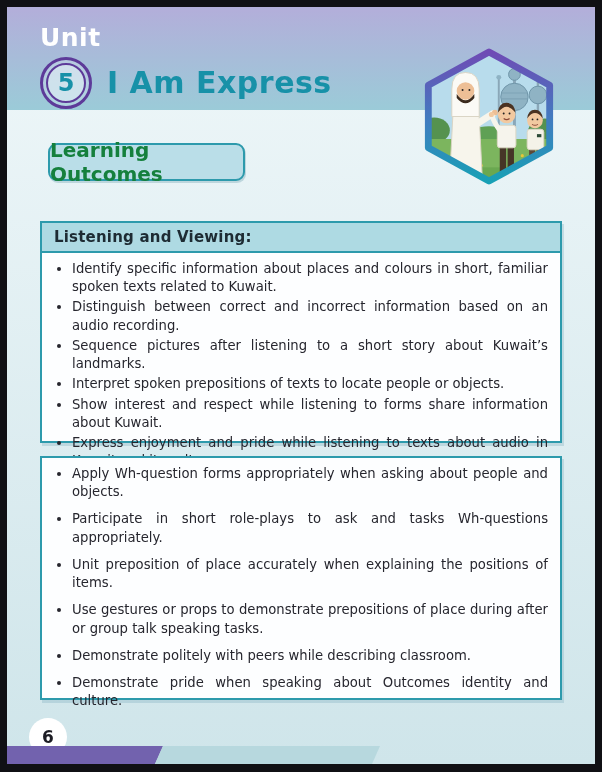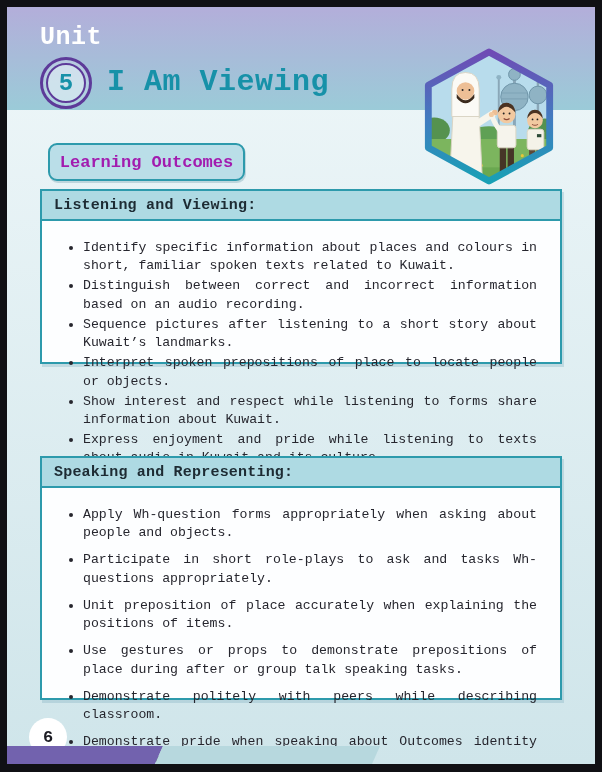--- a/index.html
+++ b/index.html
@@ -6,21 +6,20 @@
   body{
     width:602px;height:772px;position:relative;
     font-family:"DejaVu Sans","Liberation Sans",sans-serif;
     background:var(--frame-black,#101014);
     overflow:hidden;
   }
   .page{
     position:absolute;left:7px;top:7px;width:588px;height:757px;
     background:linear-gradient(180deg,var(--page-gradient-top) 0%,var(--page-gradient-bottom) 100%);
     overflow:hidden;
-    font-family:Liberation Mono, monospace;
   }
   
   .header{
     position:absolute;left:0;top:0;right:0;height:103px;
     background:linear-gradient(180deg,var(--header-gradient-top) 0%,var(--header-gradient-bottom) 100%);
   }
   .unit-label{
     position:absolute;left:33px;top:16px;
     font-size:25px;font-weight:bold;color:#ffffff;letter-spacing:.5px;
   }
@@ -40,39 +39,39 @@
   .page-title{
     position:absolute;left:100px;top:58px;
     font-size:30px;font-weight:bold;color:var(--title-teal);letter-spacing:.5px;
   }
   .hexagon{position:absolute;left:413px;top:41px;width:138px;height:137px;}
   
   .lo-btn{
     position:absolute;left:41px;top:136px;width:197px;height:38px;box-sizing:border-box;
     background:var(--button-bg);border:2px solid var(--accent-teal);border-radius:9px;
     display:flex;align-items:center;justify-content:center;
-    font-size:17px;font-weight:bold;color:#a21caf;
+    font-size:20px;font-weight:bold;color:#15803d;
     box-shadow:1px 2px 0 rgba(110,160,175,.35);
   }
   
   .section{
     position:absolute;left:33px;width:522px;box-sizing:border-box;
     border:2px solid var(--accent-teal);background:#fdfeff;
     box-shadow:2px 3px 0 rgba(120,170,185,.3);
   }
-  .section-1{top:182px;height:175px;}
+  .section-1{top:214px;height:222px;}
   .section-2{top:449px;height:244px;}
   .section-header{
     height:30px;background:var(--section-header-bg);
     border-bottom:2px solid var(--accent-teal);
     display:flex;align-items:center;padding-left:12px;box-sizing:border-box;
     font-size:15px;font-weight:bold;color:#1d2b33;letter-spacing:.2px;
   }
   .section-body{padding:7px 12px 4px 8px;}
-  .section-body ul{margin:11px;padding:0 0 0 22px;}
+  .section-body ul{margin:0;padding:0 0 0 22px;}
   .section-body li{
     font-size:13.2px;line-height:1.38;color:#26262e;
     text-align:justify;margin:0 0 2px 0;
   }
   .section-2 .section-body li{margin-bottom:9px;}
   
   .page-number-circle{
     position:absolute;left:22px;top:711px;width:38px;height:38px;border-radius:50%;
     background:#ffffff;display:flex;align-items:center;justify-content:center;
     font-size:17px;font-weight:bold;color:#1c1c24;z-index:1;
@@ -89,21 +88,21 @@
   <div class="header">
     <div class="unit-label">Unit</div>
   </div>
 
   <div class="badge-outer">
     <div class="badge-inner">
       <span>5</span>
     </div>
   </div>
 
-  <div class="page-title">I Am Viewing</div>
+  <div class="page-title">I Am Express</div>
 
   <div class="hexagon">
     <svg width="138" height="137" viewBox="0 0 140 140">
       <defs>
         <linearGradient id="hexBorder" x1="0" y1="0" x2="0" y2="1">
           <stop offset="0" stop-color="#6f4bb5"></stop>
           <stop offset="0.55" stop-color="#3f7ec0"></stop>
           <stop offset="1" stop-color="#18a0b5"></stop>
         </linearGradient>
         <clipPath id="hexClip">
@@ -174,29 +173,28 @@
 
   <div class="lo-btn">Learning Outcomes</div>
 
   <div class="section section-1">
     <div class="section-header">Listening and Viewing:</div>
     <div class="section-body">
       <ul>
           <li class="outcome">Identify specific information about places and colours in short, familiar spoken texts related to Kuwait.</li>
           <li class="outcome">Distinguish between correct and incorrect information based on an audio recording.</li>
           <li class="outcome">Sequence pictures after listening to a short story about Kuwait’s landmarks.</li>
-          <li class="outcome">Interpret spoken prepositions of place to locate people or objects.</li>
+          <li class="outcome">Interpret spoken prepositions of texts to locate people or objects.</li>
           <li class="outcome">Show interest and respect while listening to forms share information about Kuwait.</li>
           <li class="outcome">Express enjoyment and pride while listening to texts about audio in Kuwait and its culture.</li>
         </ul>
     </div>
   </div>
 
   <div class="section section-2">
-    <div class="section-header">Speaking and Representing:</div>
     <div class="section-body">
       <ul>
           <li class="outcome">Apply Wh-question forms appropriately when asking about people and objects.</li>
           <li class="outcome">Participate in short role-plays to ask and tasks Wh-questions appropriately.</li>
           <li class="outcome">Unit preposition of place accurately when explaining the positions of items.</li>
           <li class="outcome">Use gestures or props to demonstrate prepositions of place during after or group talk speaking tasks.</li>
           <li class="outcome">Demonstrate politely with peers while describing classroom.</li>
           <li class="outcome">Demonstrate pride when speaking about Outcomes identity and culture.</li>
         </ul>
     </div>

